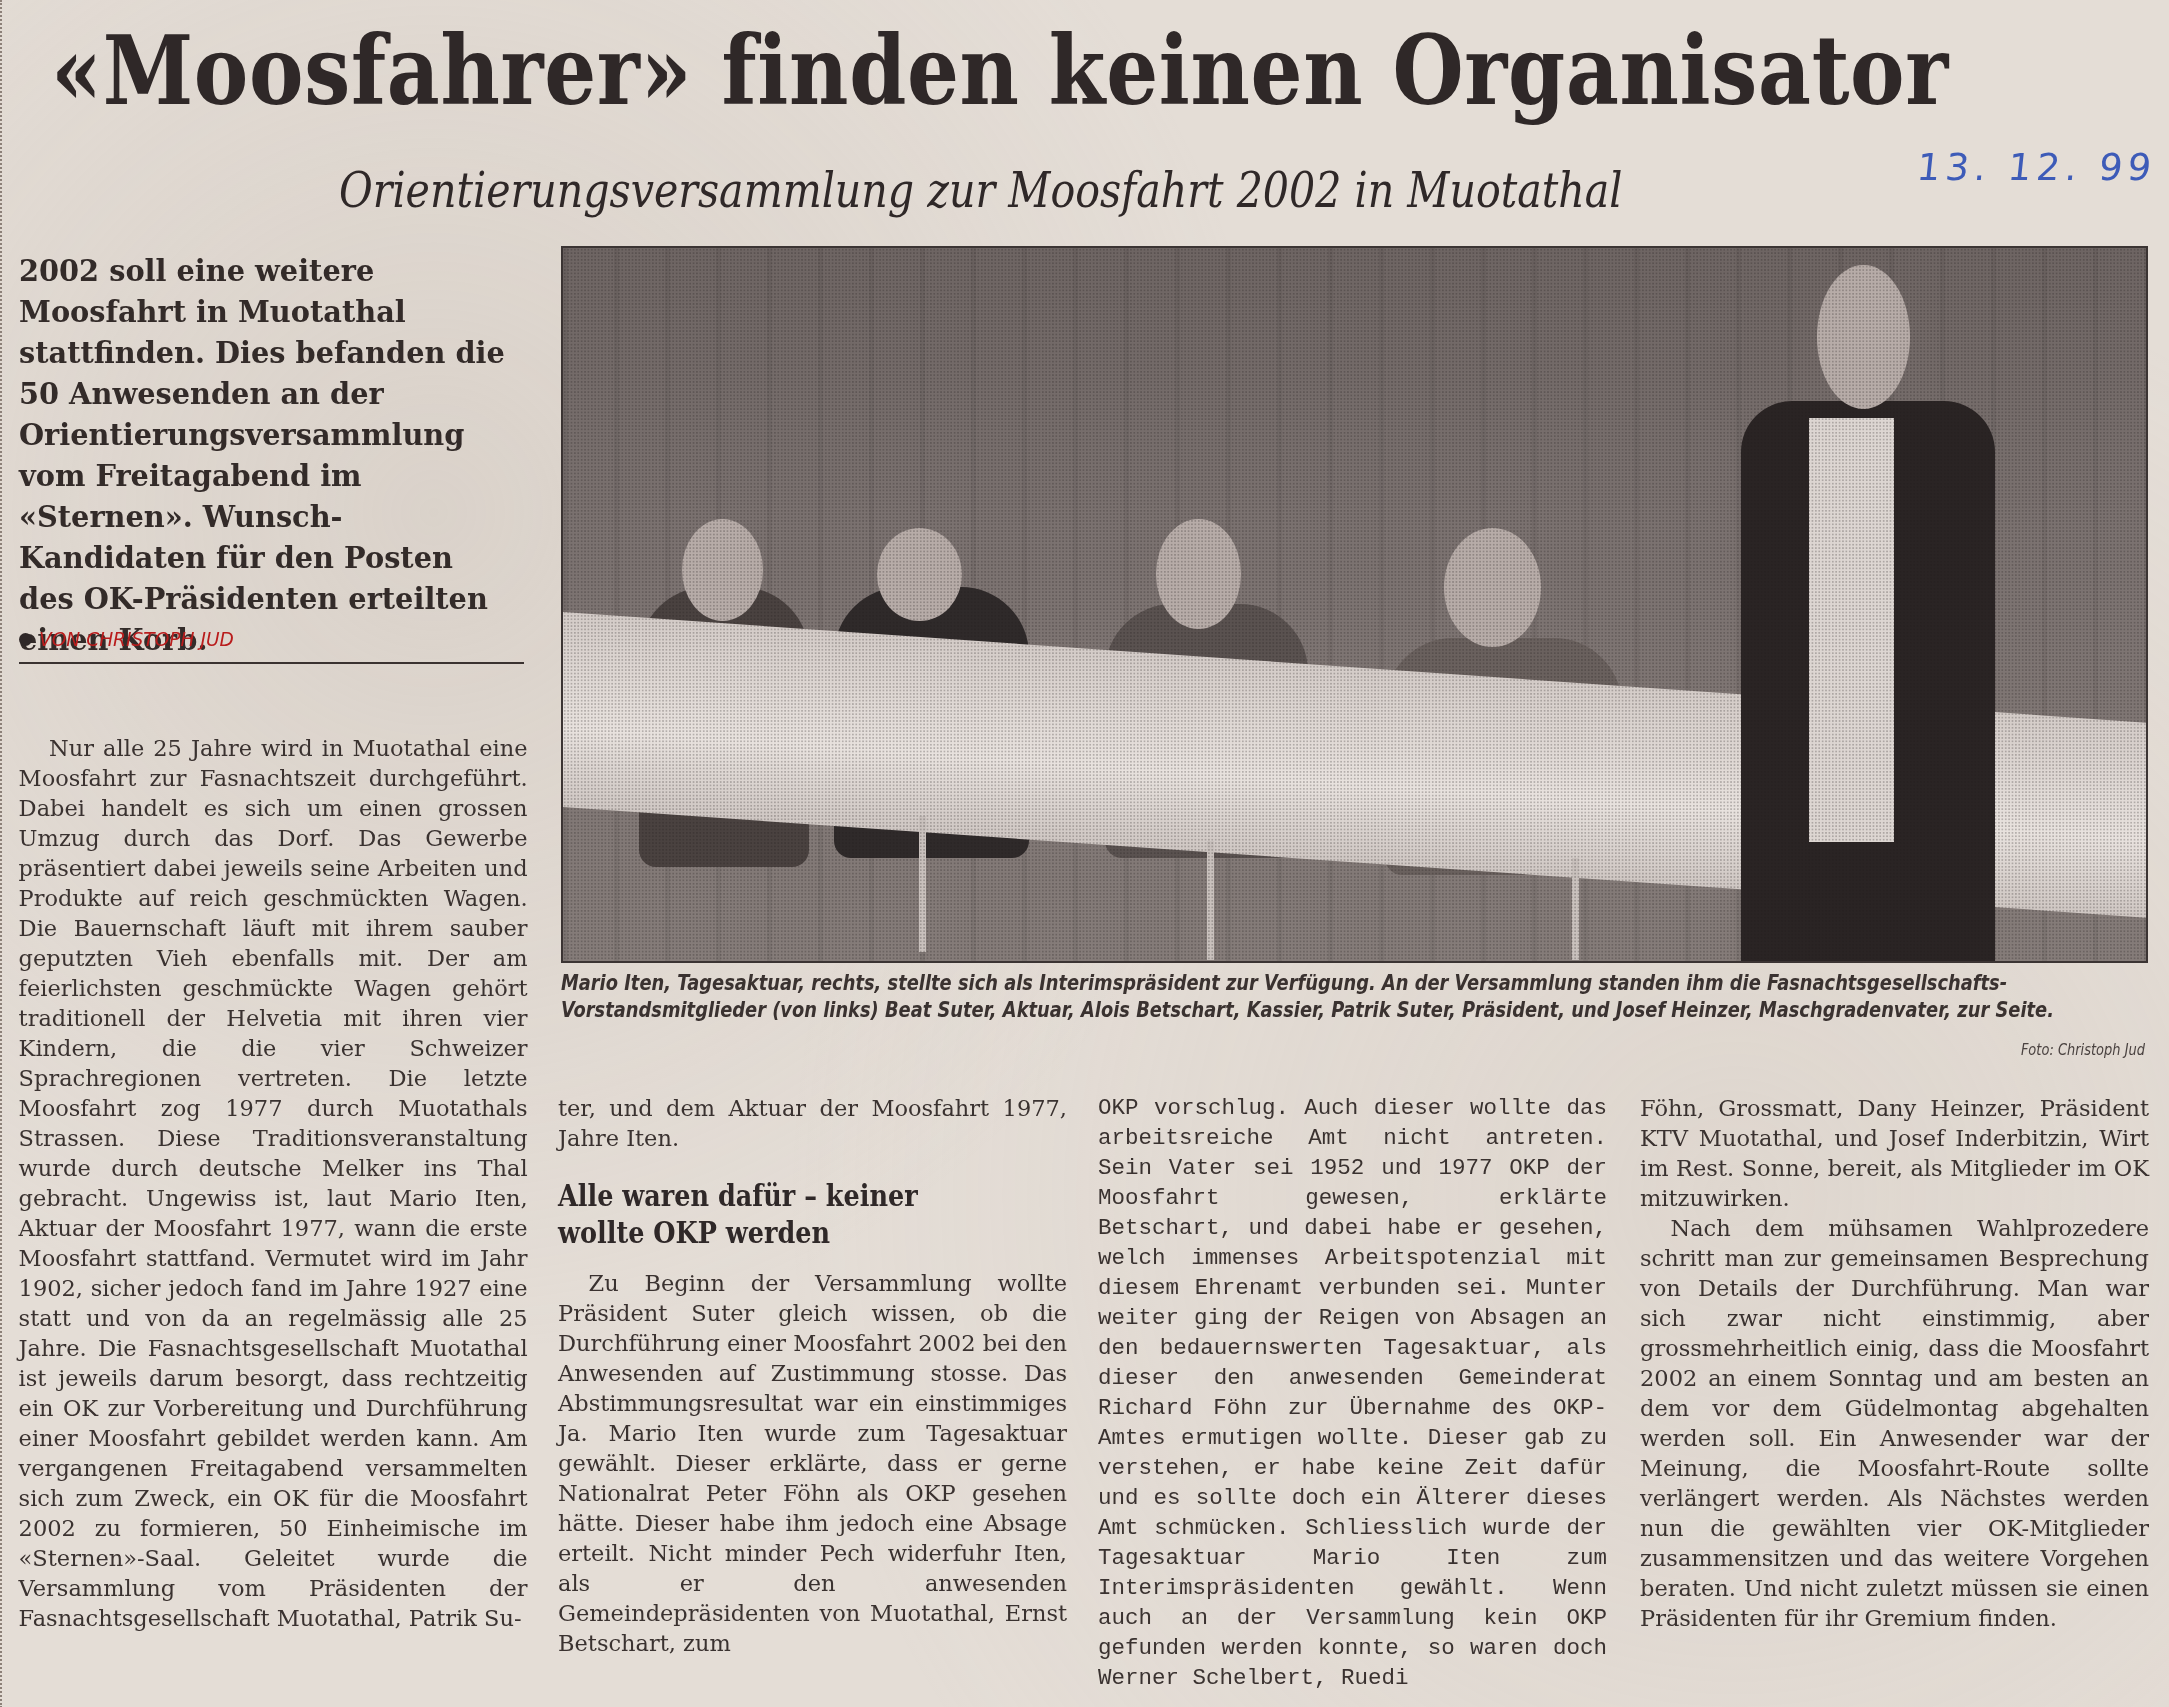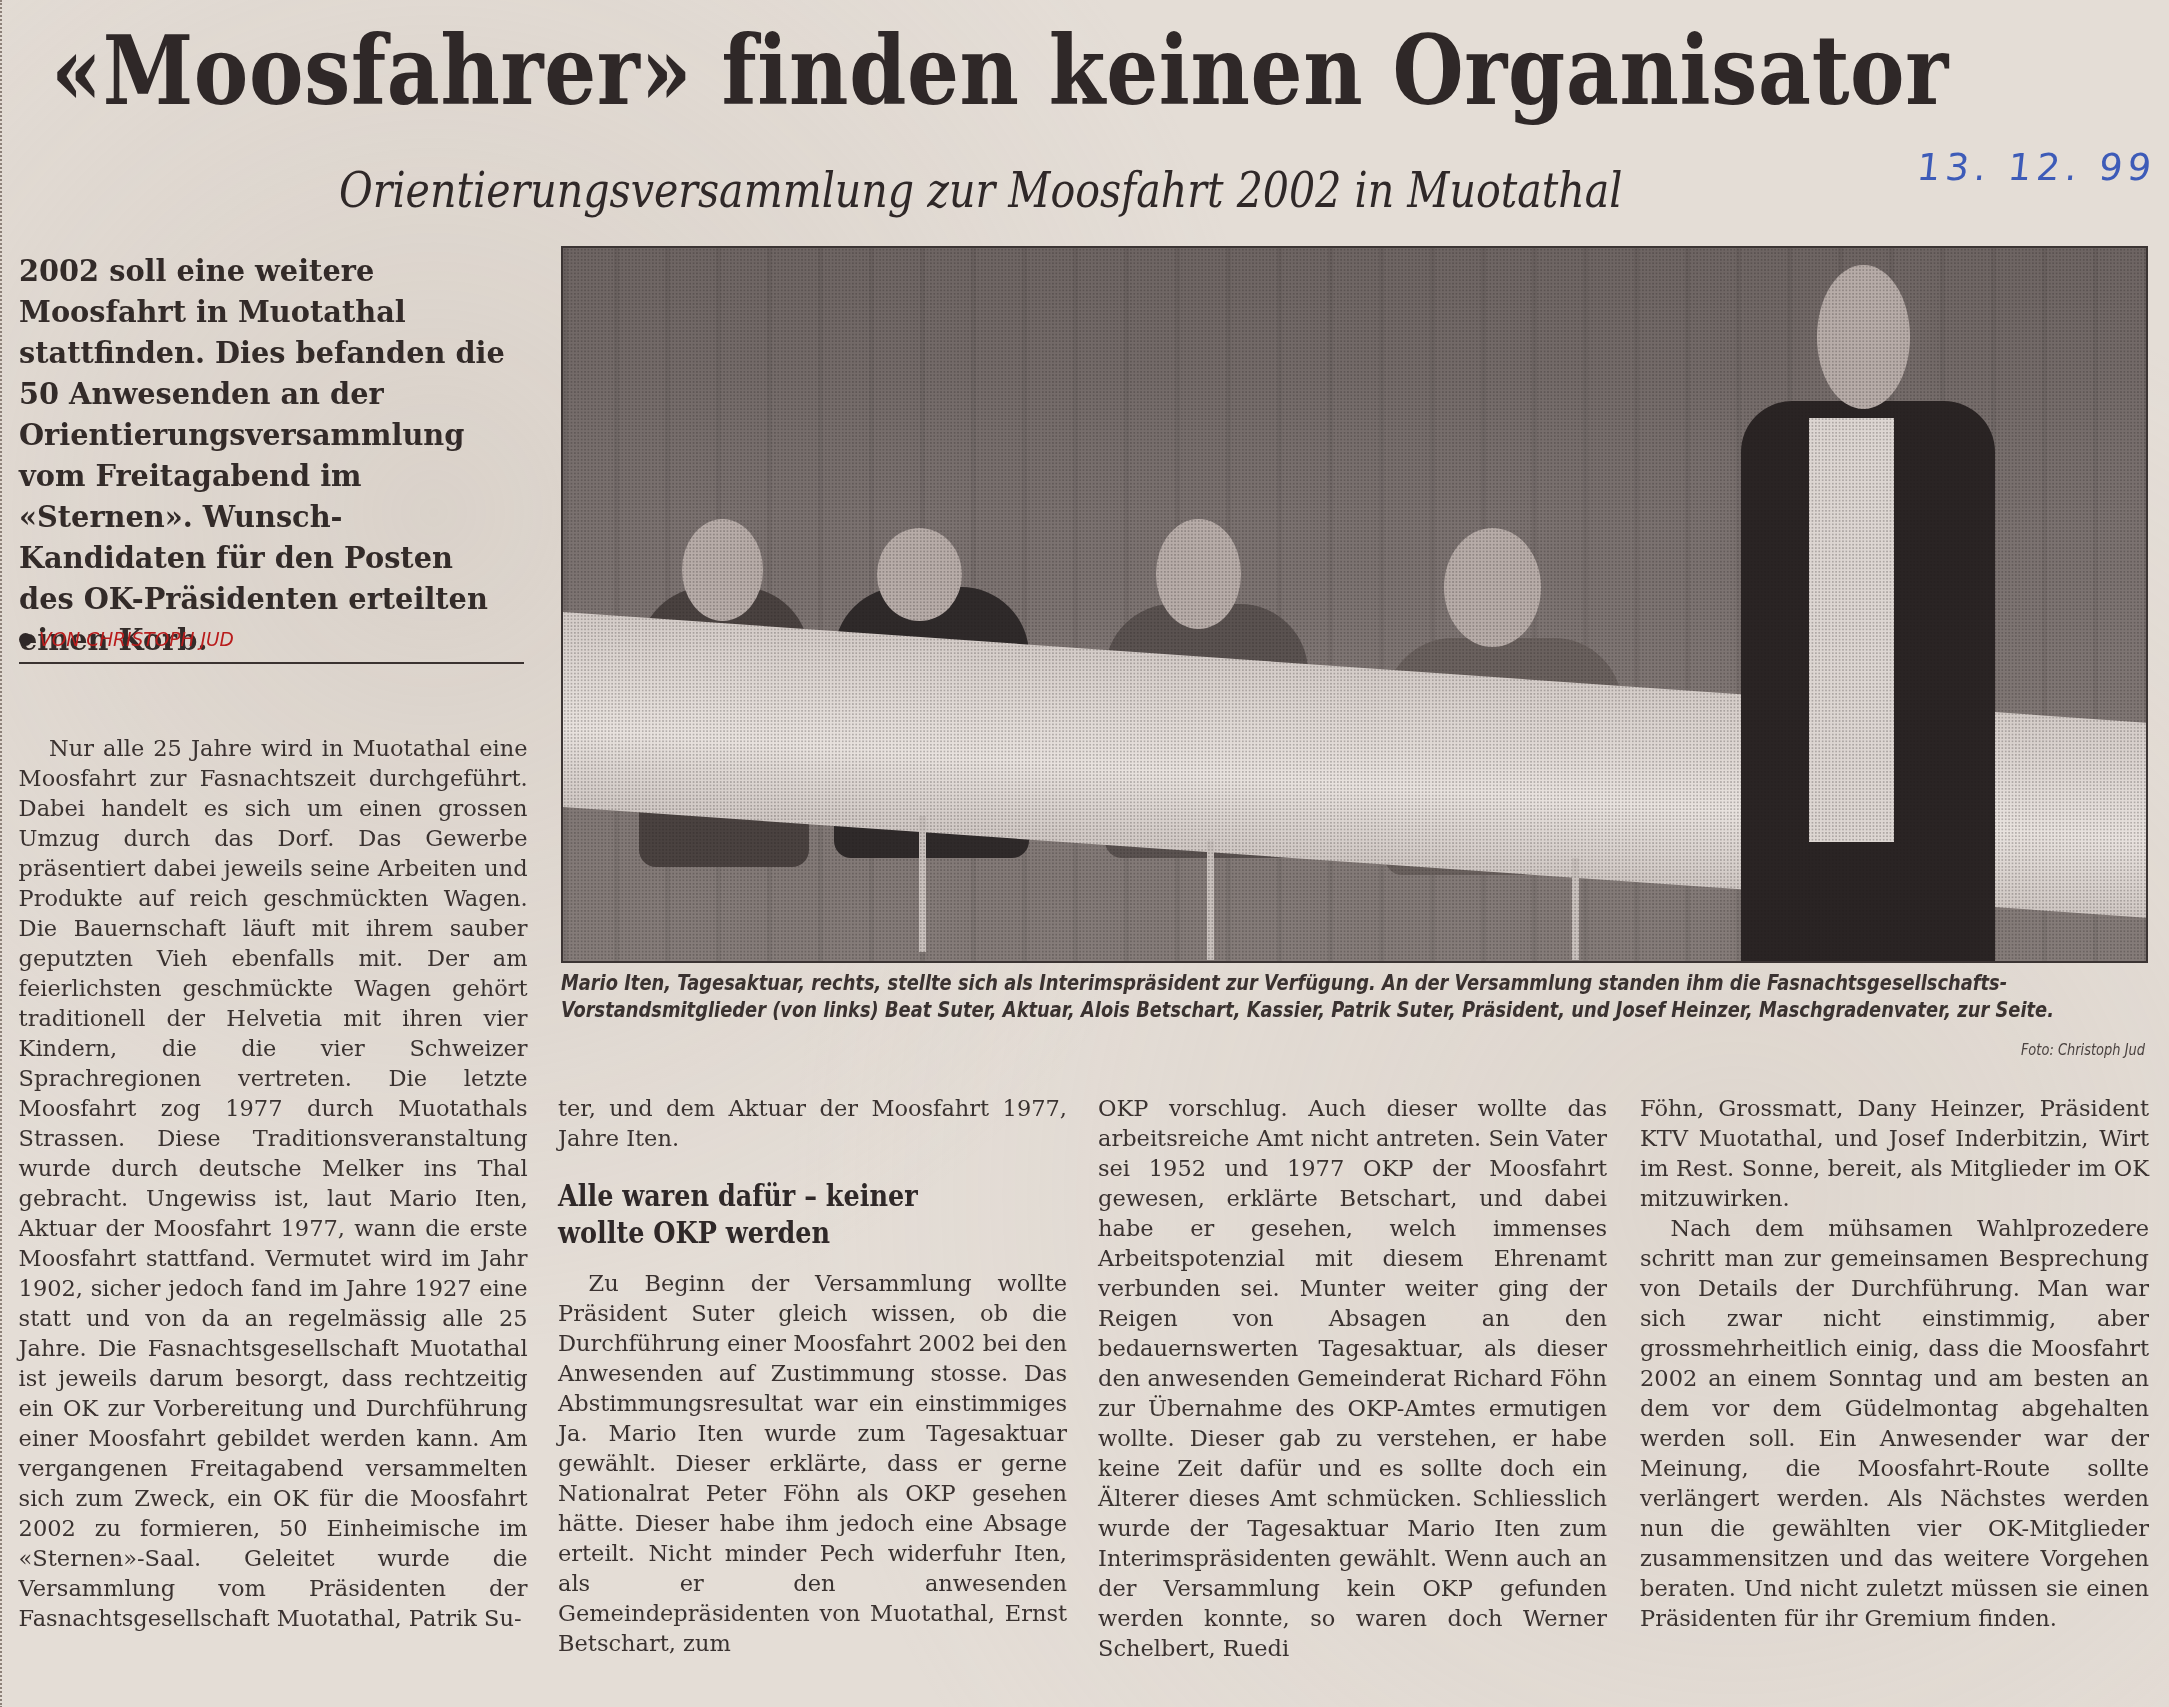--- a/index.html
+++ b/index.html
@@ -52,21 +52,21 @@
   }
   .col {
     position: absolute; width: 509px;
     font-family: "DejaVu Serif", serif; font-size: 22.5px; line-height: 30px;
     color: #3a3230; text-align: justify; hyphens: manual;
   }
   .col p { margin: 0; text-indent: 0; }
   .col p.indent { text-indent: 30.5px; }
   .col1 { left: 18.6px; top: 685px; height: 1017px; margin-top: 48px; }
   .col2 { left: 558px; top: 1093px; width: 509px; }
-  .col3 { left: 1098px; top: 1093px; width: 509px; }
+  .col3 { left: 1098px; top: 1093px; width: 509px; font-family: Liberation Mono, monospace; }
   .col4 { left: 1640px; top: 1093px; width: 509px; }
   .subhead {
     font-family: "DejaVu Serif", serif; font-weight: bold; font-size: 29px;
     line-height: 37px; margin: 25.4px 0 15.3px 0; text-align: left;
     transform: scaleX(0.88); transform-origin: left top; color: #2f2828;
   }
   .photo {
     position: absolute; left: 561px; top: 246px; width: 1587px; height: 717px;
     border: 2.5px solid #3b3433; box-sizing: border-box; overflow: hidden;
     background:

